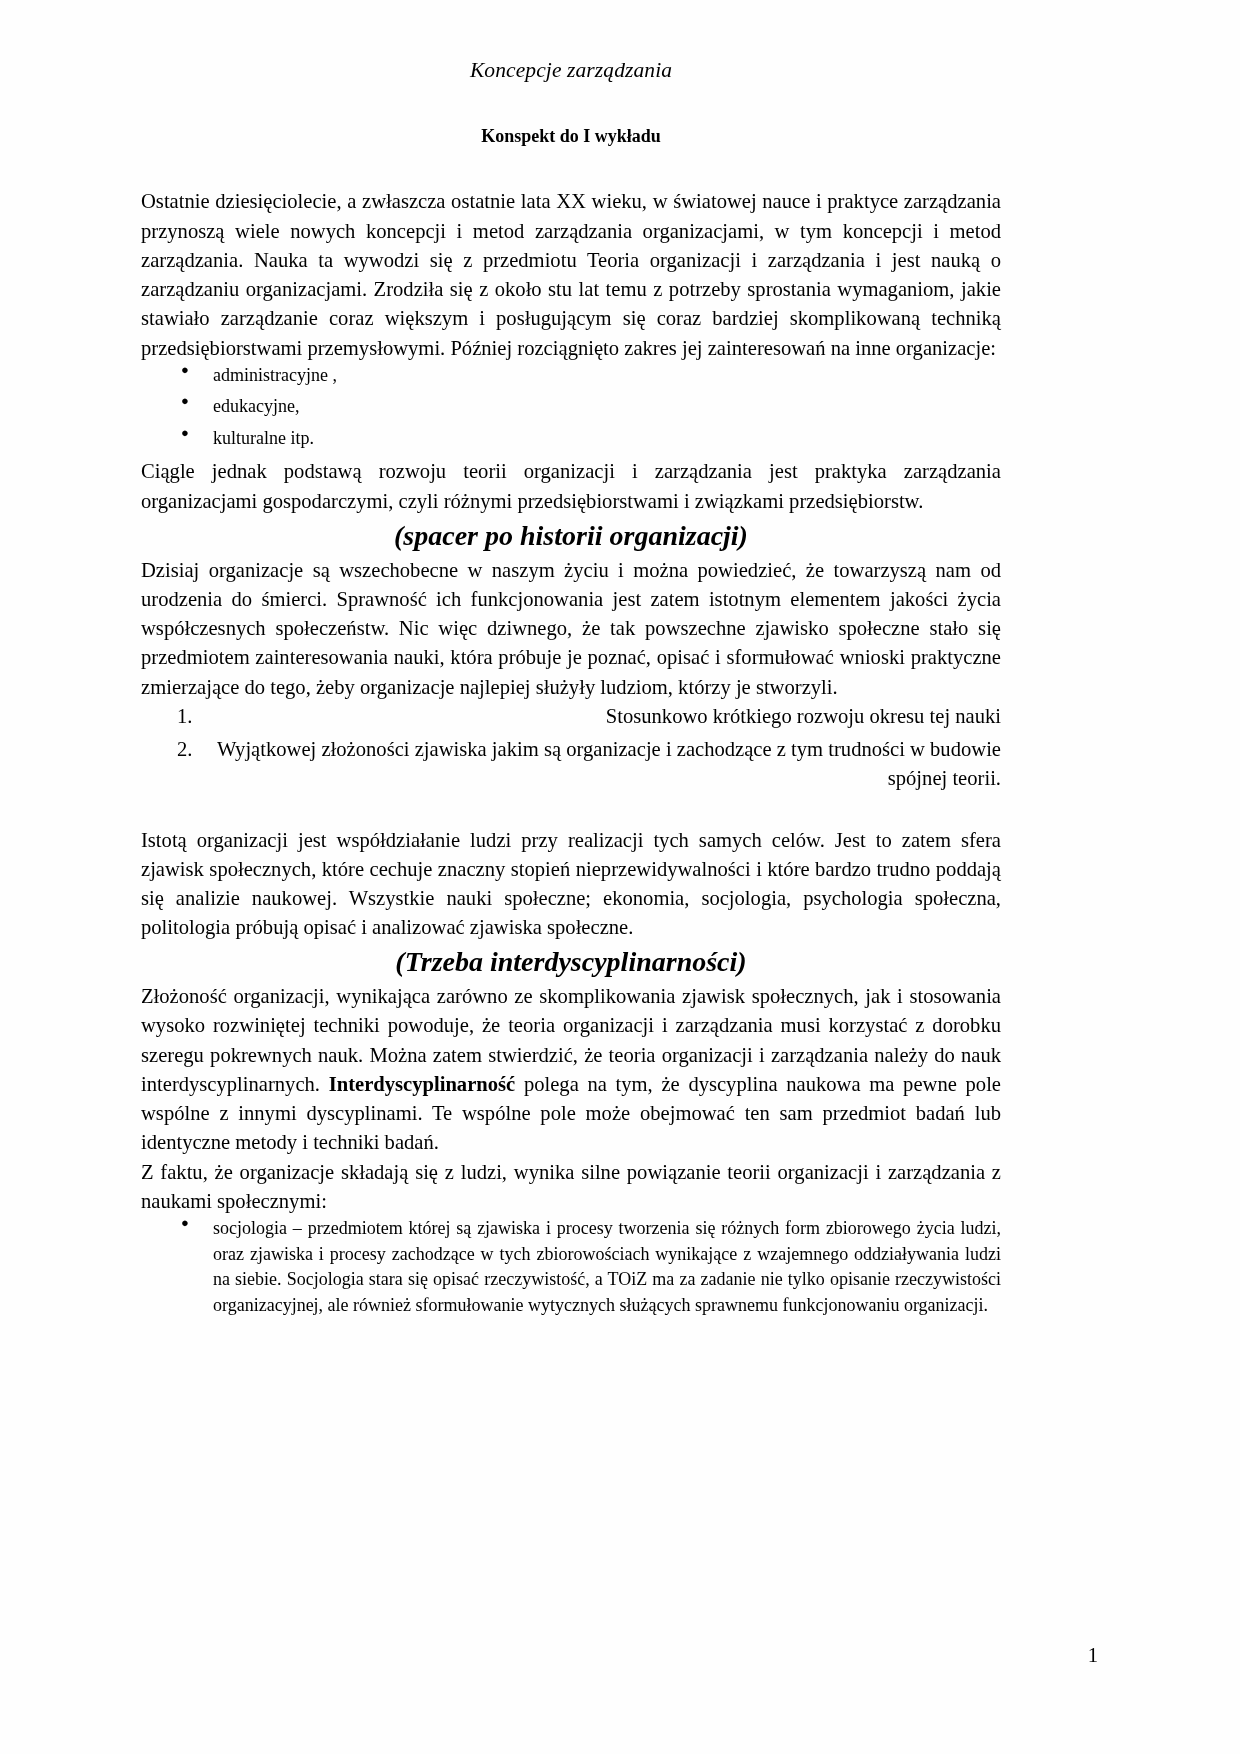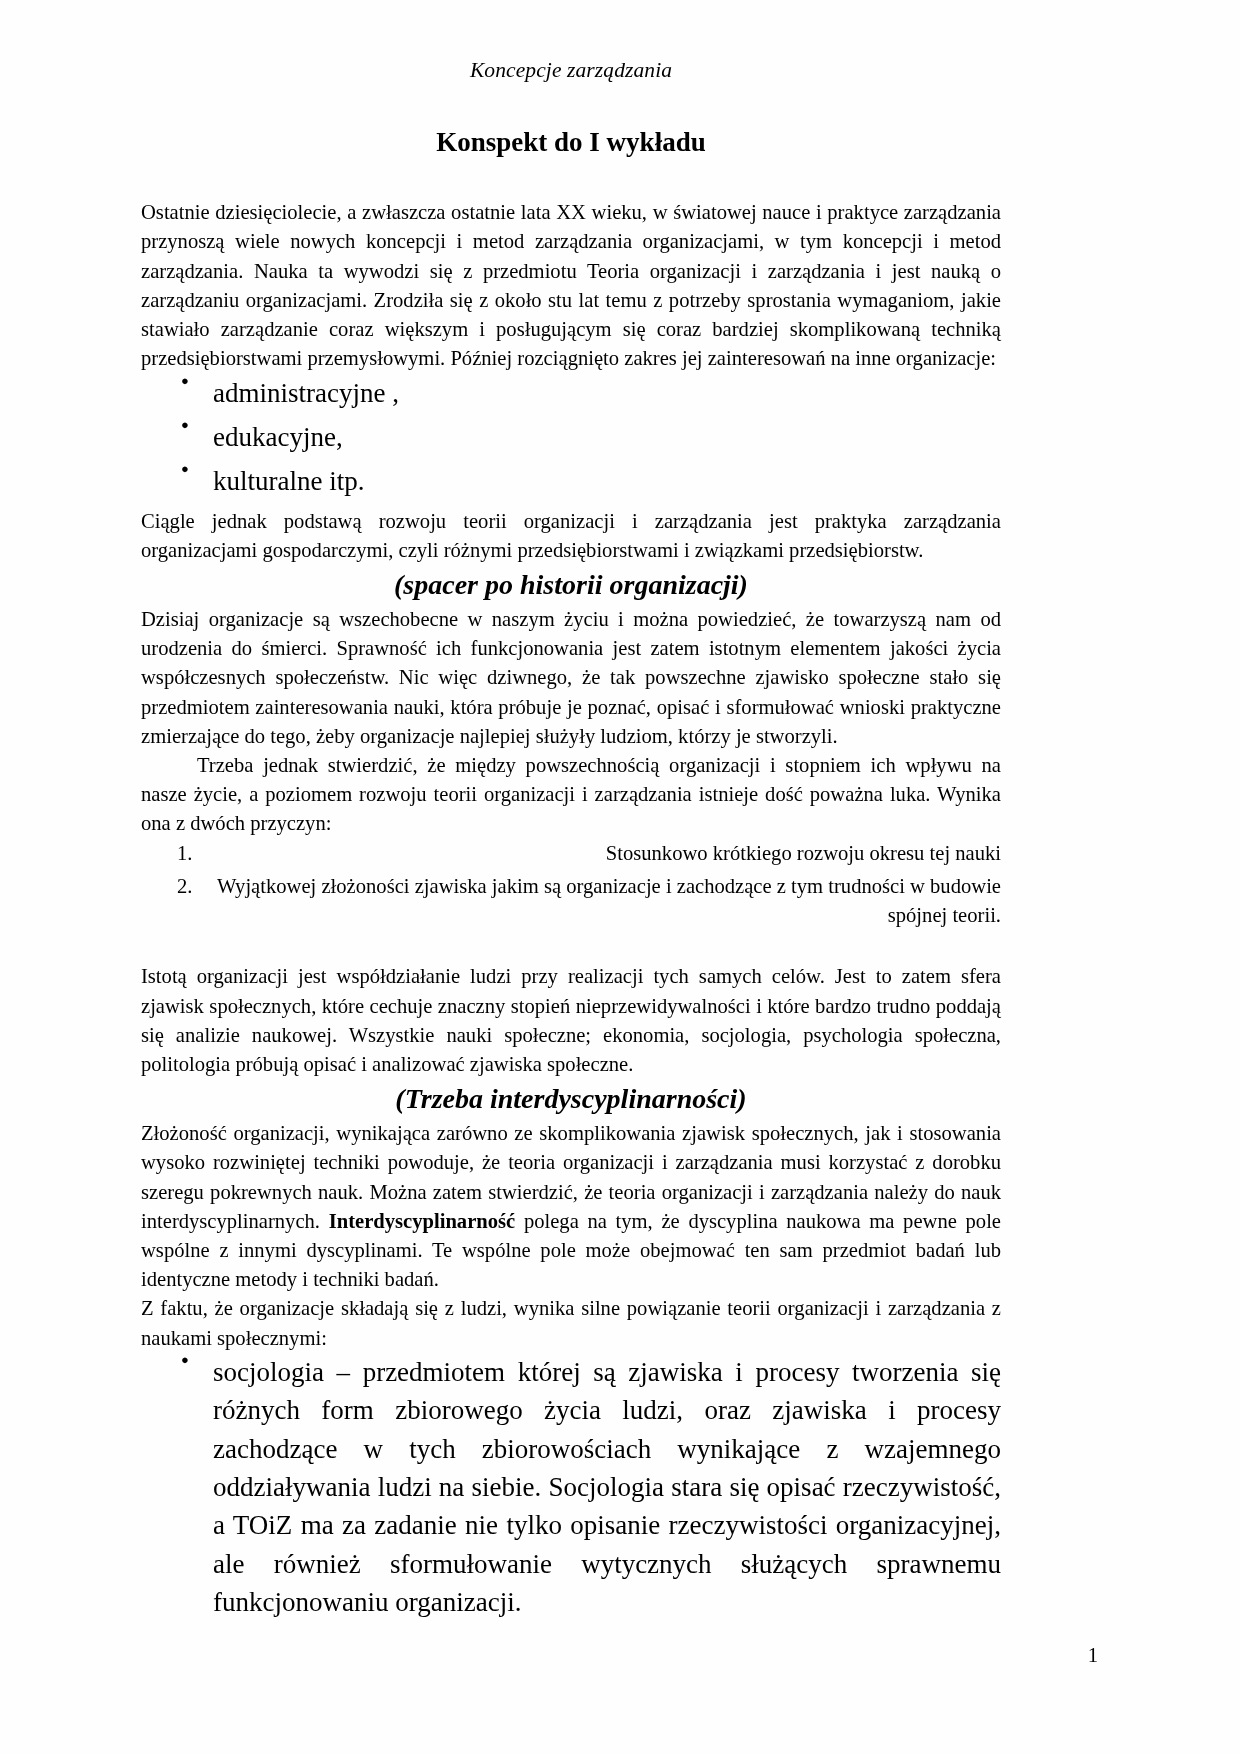--- a/index.html
+++ b/index.html
@@ -31,21 +31,21 @@
     text-align: center;
     font-style: italic;
     font-size: 21.5px;
     line-height: 1.2;
     margin: 0 0 42px 0;
     letter-spacing: 0.1px;
   }
   .doc-title {
     text-align: center;
     font-weight: bold;
-    font-size: 27px;
+    font-size: 18px;
     line-height: 1.2;
     margin: 0 0 40px 0;
   }
   p.body-text {
     margin: 0;
     font-size: 20.6px;
     line-height: 1.42;
     text-align: justify;
     text-justify: inter-word;
     hyphens: none;
@@ -65,21 +65,21 @@
     height: 28px;
   }
   ul.bullets {
     list-style: none;
     margin: 0;
     padding: 0;
   }
   ul.bullets > li {
     position: relative;
     padding-left: 72px;
-    font-size: 27px;
+    font-size: 18px;
     line-height: 1.42;
     margin: 0 0 6px 0;
     text-align: justify;
   }
   ul.bullets > li::before {
     content: "\25CF";
     position: absolute;
     left: 40px;
     top: -2px;
     font-size: 13px;
@@ -137,21 +137,20 @@
       <li>edukacyjne,</li>
       <li>kulturalne itp.</li>
     </ul>
 
     <p class="body-text">Ciągle jednak podstawą rozwoju teorii organizacji i zarządzania jest praktyka zarządzania organizacjami gospodarczymi, czyli różnymi przedsiębiorstwami i związkami przedsiębiorstw.</p>
 
     <p class="centered-italic">(spacer po historii  organizacji)</p>
 
     <p class="body-text">Dzisiaj  organizacje są wszechobecne w naszym życiu i można powiedzieć, że towarzyszą nam od urodzenia do śmierci. Sprawność ich funkcjonowania jest zatem istotnym elementem jakości życia współczesnych społeczeństw. Nic więc dziwnego,  że tak powszechne zjawisko społeczne stało się przedmiotem zainteresowania nauki, która próbuje je poznać, opisać i sformułować wnioski praktyczne zmierzające do tego, żeby organizacje najlepiej służyły ludziom, którzy je stworzyli.</p>
 
-    <p class="body-text indent-first">Trzeba jednak stwierdzić, że między powszechnością organizacji i stopniem ich wpływu na nasze życie, a poziomem rozwoju teorii organizacji i zarządzania istnieje dość poważna luka. Wynika ona z dwóch przyczyn:</p>
 
     <ol class="numbers">
       <li>Stosunkowo krótkiego rozwoju okresu tej nauki</li>
       <li>Wyjątkowej złożoności zjawiska jakim są organizacje i zachodzące z tym trudności w budowie spójnej teorii.</li>
     </ol>
 
     <div class="spacer-line"></div>
 
     <p class="body-text">Istotą organizacji jest współdziałanie ludzi przy realizacji tych samych celów. Jest to zatem sfera zjawisk społecznych, które cechuje znaczny stopień nieprzewidywalności i które bardzo trudno poddają się analizie naukowej. Wszystkie nauki społeczne; ekonomia, socjologia, psychologia społeczna, politologia próbują opisać i analizować zjawiska społeczne.</p>
 

